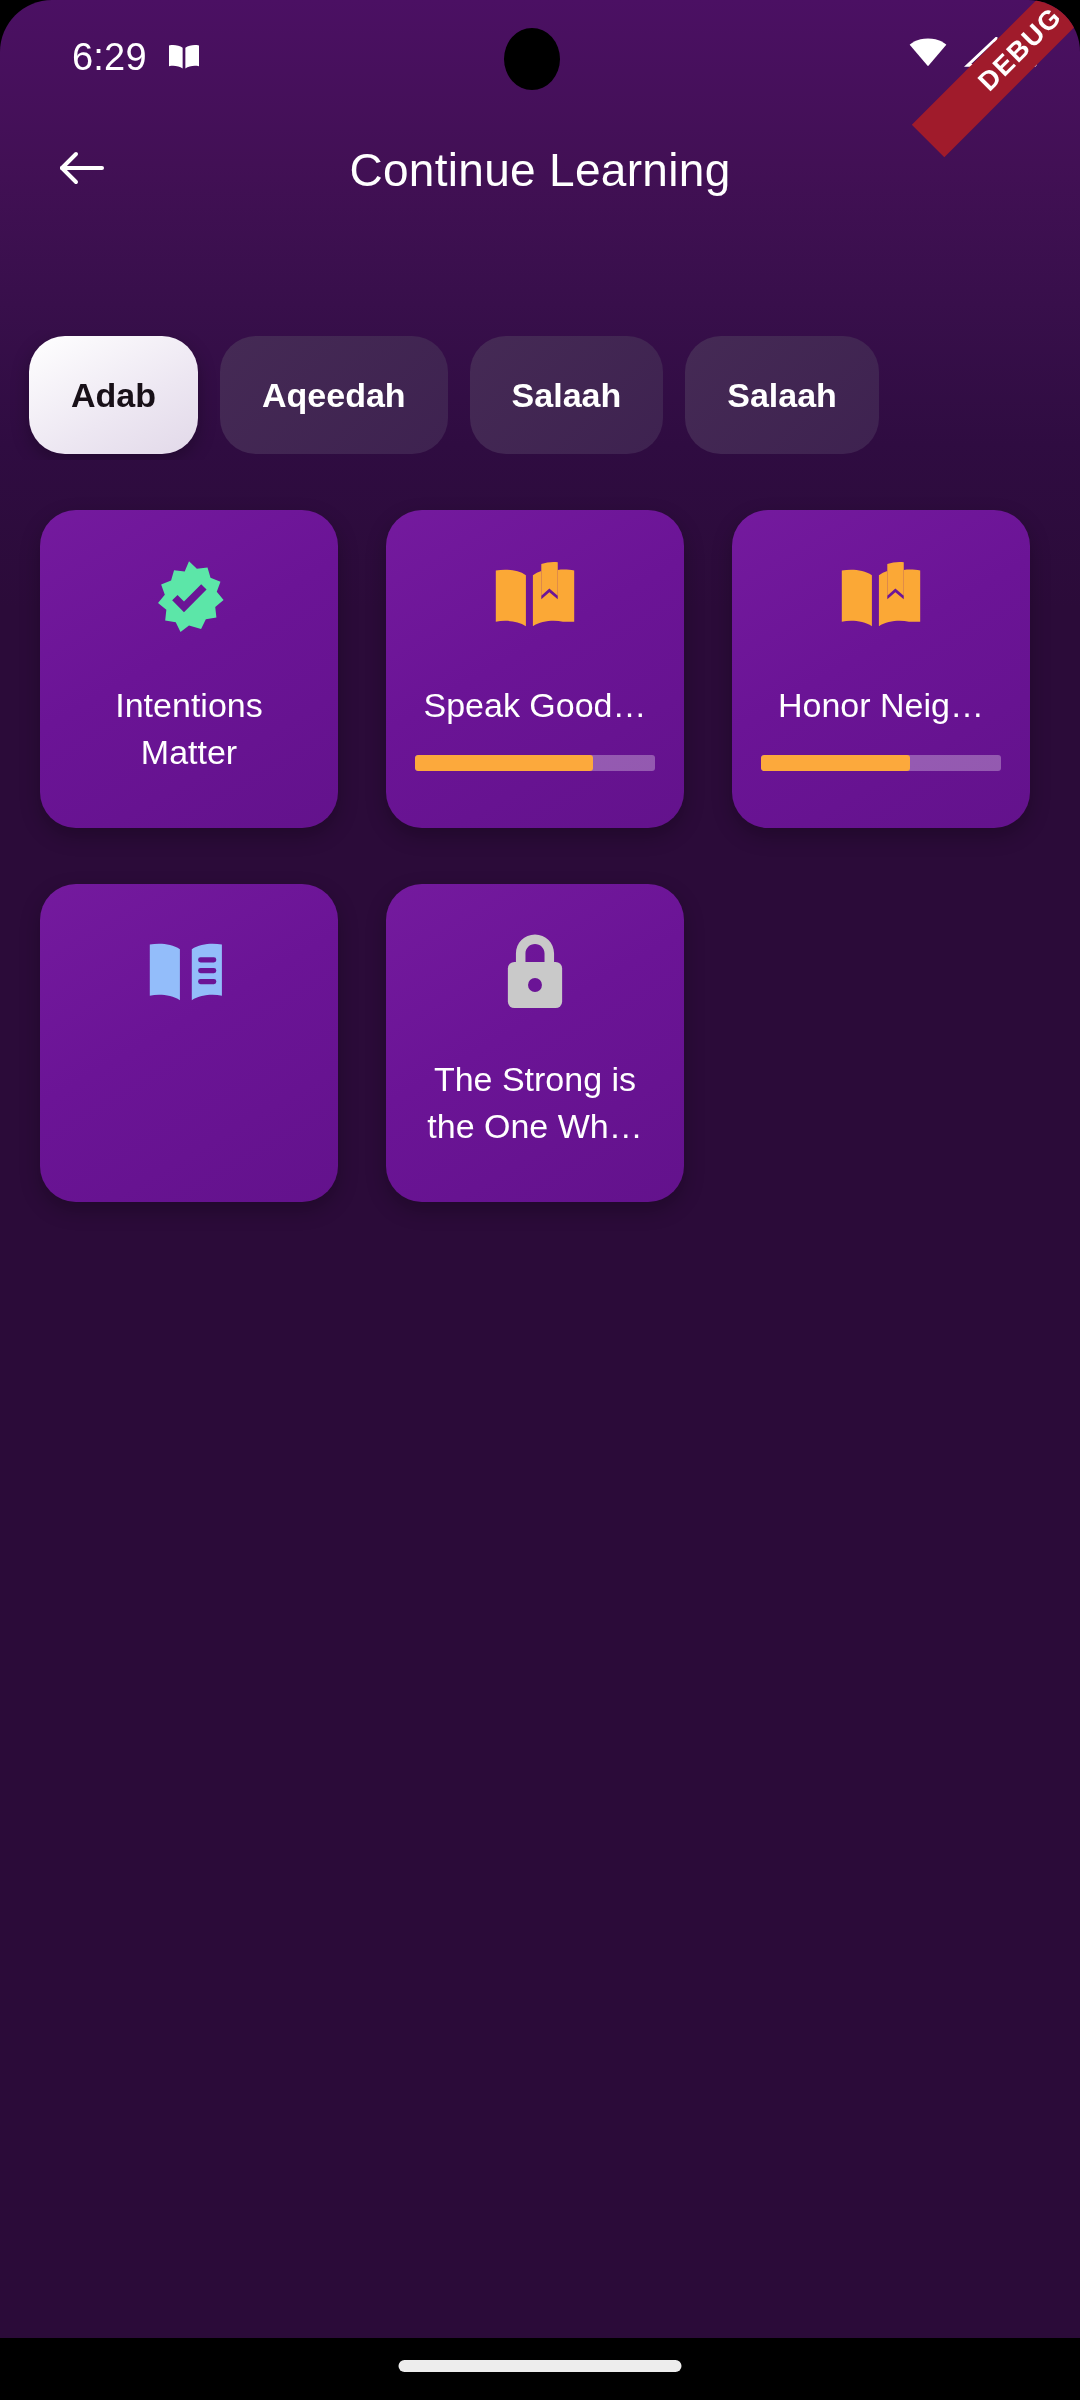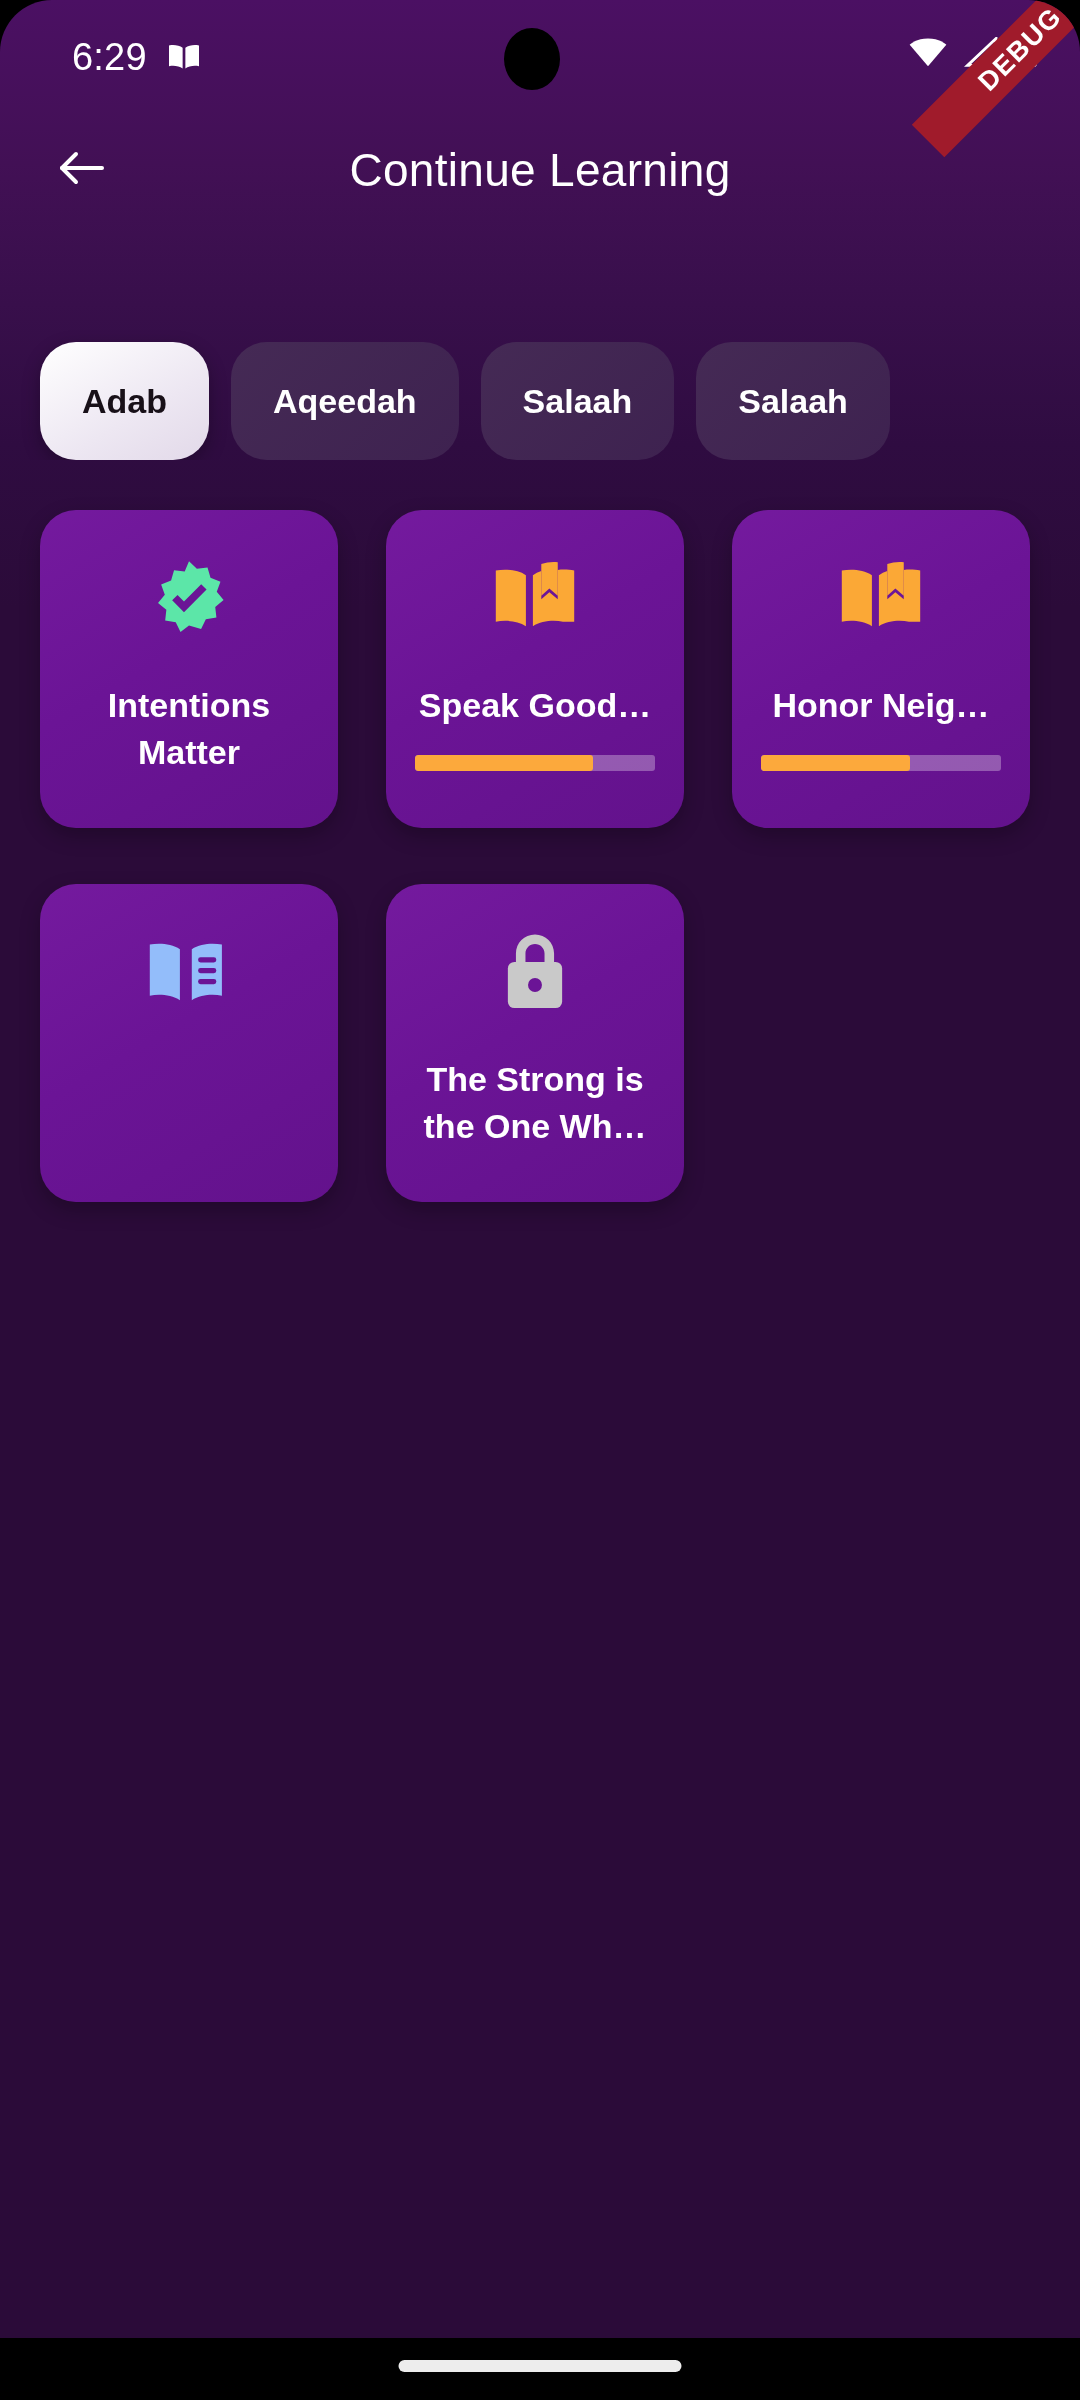--- a/index.html
+++ b/index.html
@@ -89,22 +89,22 @@
     position:absolute; left:0; top:0; width:1080px; height:120px;
     display:flex; align-items:center; justify-content:center;
     color:#fff; font-size:46px; font-weight:400;
     letter-spacing:.3px;
   }
 
   
   #chips{
     position:absolute; left:0; top:330px;
     width:1080px; height:130px;
-    display:flex; align-items:flex-end; gap:22px;
-    padding-left:40px;
+    display:flex; align-items:center; gap:22px;
+    padding-left:29px;
     overflow:hidden;
   }
   .chip{
     height:118px;
     border-radius:36px;
     display:flex; align-items:center; justify-content:center;
     padding:0 42px;
     font-size:34px; font-weight:700;
     white-space:nowrap;
     cursor:pointer;
@@ -139,21 +139,21 @@
     cursor:pointer;
   }
   .card.tall{ padding-bottom:52px; }
   .card-icon{
     height:92px;
     display:flex; align-items:center; justify-content:center;
     margin-bottom:36px;
   }
   .card-title{
     color:#FFFFFF;
-    font-size:34px; font-weight:700;
+    font-size:34px; font-weight:400;
     text-align:center;
     line-height:1.38;
     width:100%;
   }
   .progress-track{
     margin-top:26px;
     width:240px; height:16px;
     background:rgba(255,255,255,.30);
     border-radius:3px;
     overflow:hidden;

